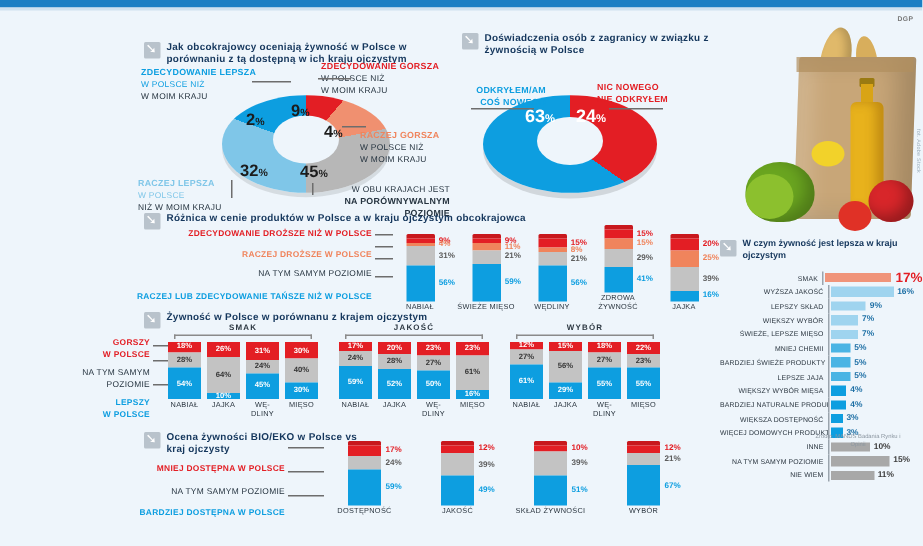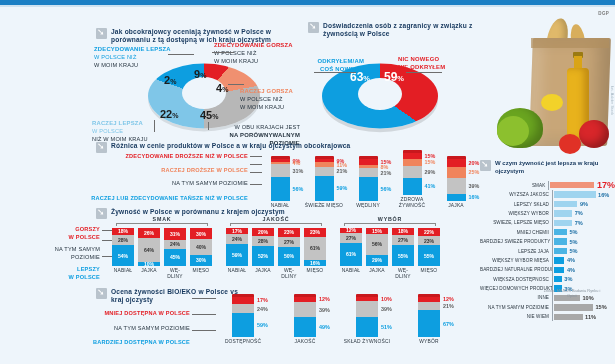--- a/index.html
+++ b/index.html
@@ -153,21 +153,21 @@
     <div class="ptitle">Jak obcokrajowcy oceniają żywność w Polsce w porównaniu z tą dostępną w ich kraju ojczystym</div>
   </div>
 
   <div class="donut1">
     <div class="ring"></div>
     <div class="hole"></div>
     <div class="dval" style="left:16px;top:22px;"><span>2</span><i>%</i></div>
     <div class="dval" style="left:46px;top:16px;"><span>9</span><i>%</i></div>
     <div class="dval" style="left:68px;top:30px;"><span>4</span><i>%</i></div>
     <div class="dval" style="left:52px;top:57px;"><span>45</span><i>%</i></div>
-    <div class="dval" style="left:12px;top:56px;"><span>22</span><i>%</i></div>
+    <div class="dval" style="left:12px;top:56px;"><span>32</span><i>%</i></div>
   </div>
 
   <div class="lbl cBlue" style="left:-2px;top:2px;width:78px;">
     <b>ZDECYDOWANIE LEPSZA</b>
     <span>W POLSCE NIŻ</span><br>
     <span class="cDark">W MOIM KRAJU</span>
   </div>
   <div class="lbl cRed" style="left:118px;top:-2px;width:84px;">
     <b>ZDECYDOWANIE GORSZA</b>
     <span class="cDark">W POLSCE NIŻ</span><br>
@@ -197,21 +197,21 @@
 
 <div id="panel-experience">
   <div class="phead" style="position:absolute;left:8px;top:0px;width:168px;">
     <div class="arrowbox"></div>
     <div class="ptitle">Doświadczenia osób z zagranicy w związku z żywnością w Polsce</div>
   </div>
   <div class="donut2">
     <div class="ring"></div>
     <div class="hole"></div>
     <div class="dval2" style="left:28px;top:18px;"><span>63</span><i>%</i></div>
-    <div class="dval2" style="left:62px;top:18px;"><span>59</span><i>%</i></div>
+    <div class="dval2" style="left:62px;top:18px;"><span>24</span><i>%</i></div>
   </div>
   <div class="lbl cBlue" style="left:-2px;top:36px;width:66px;text-align:right;">
     <b>ODKRYŁEM/AM</b>
     <b>COŚ NOWEGO</b>
   </div>
   <div class="lbl cRed" style="left:98px;top:34px;width:70px;">
     <b>NIC NOWEGO</b>
     <b>NIE ODKRYŁEM</b>
   </div>
   <div class="lead" style="left:14px;top:50px;width:42px;height:1px;"></div>

